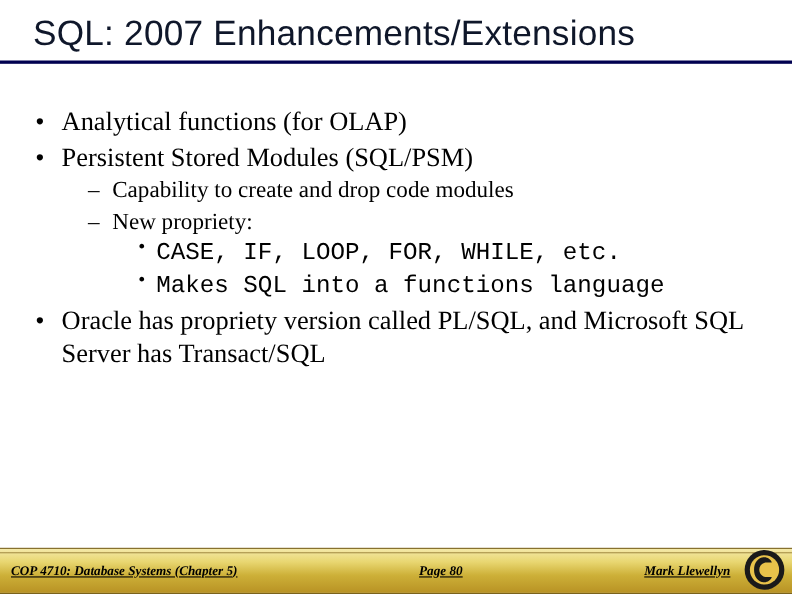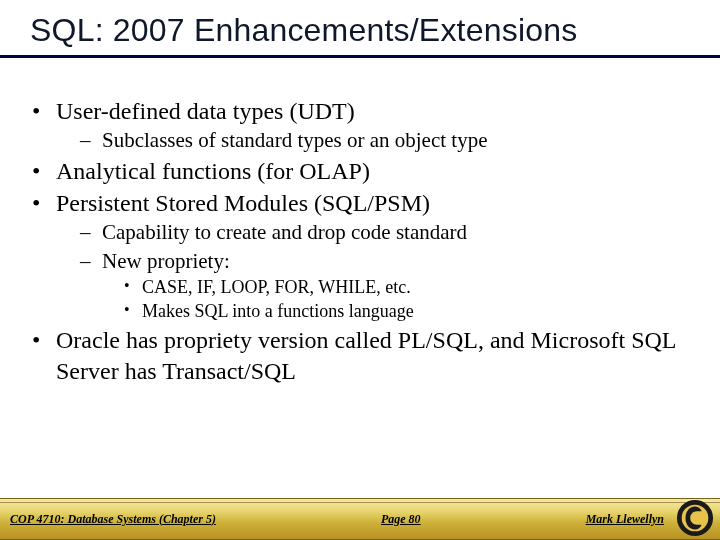--- a/index.html
+++ b/index.html
@@ -27,21 +27,21 @@
     font-size: 24px;
     line-height: 1.28;
   }
   .content ul { list-style: none; }
   .lvl1 > li { position: relative; padding-left: 32px; margin-bottom: 2px; }
   .lvl1 > li::before { content: "•"; position: absolute; left: 8px; top: 0; font-size: 24px; }
   .lvl2 { padding-left: 18px; }
   .lvl2 > li { position: relative; padding-left: 28px; font-size: 21px; margin-bottom: 2px; }
   .lvl2 > li::before { content: "–"; position: absolute; left: 6px; top: 0; font-size: 21px; }
   .lvl3 { padding-left: 18px; }
-  .lvl3 > li { position: relative; padding-left: 22px; font-size: 18px; font-family: Liberation Serif, serif; line-height: 1.35; }
+  .lvl3 > li { position: relative; padding-left: 22px; font-size: 22px; font-family: Liberation Mono, monospace; line-height: 1.35; }
   .lvl3 > li::before { content: "•"; position: absolute; left: 4px; top: 0; font-size: 16px; }
   .footer {
     height: 42px;
     background: linear-gradient(#f4e9a8 0%, #e8d670 30%, #cdb038 60%, #b89224 100%);
     border-top: 1px solid #7a621a;
     border-bottom: 1px solid #7a621a;
     display: flex;
     align-items: center;
     padding: 0 10px;
     font-family: "Times New Roman", Times, serif;
@@ -66,31 +66,25 @@
 <body>
 
 <div class="slide">
 
   <div class="title-area">
     <div class="title">SQL: 2007 Enhancements/Extensions</div>
   </div>
 
   <div class="content">
     <ul class="lvl1">
-      <li>
-        <span>User-defined data types (UDT)</span>
-        <ul class="lvl2">
-          <li><span>Subclasses of standard types or an object type</span></li>
-        </ul>
-      </li>
       <li><span>Analytical functions (for OLAP)</span></li>
       <li>
         <span>Persistent Stored Modules (SQL/PSM)</span>
         <ul class="lvl2">
-          <li><span>Capability to create and drop code standard</span></li>
+          <li><span>Capability to create and drop code modules</span></li>
           <li>
             <span>New propriety:</span>
             <ul class="lvl3">
               <li><span>CASE, IF, LOOP, FOR, WHILE, etc.</span></li>
               <li><span>Makes SQL into a functions language</span></li>
             </ul>
           </li>
         </ul>
       </li>
       <li><span>Oracle has propriety version called PL/SQL, and Microsoft SQL Server has Transact/SQL</span></li>

